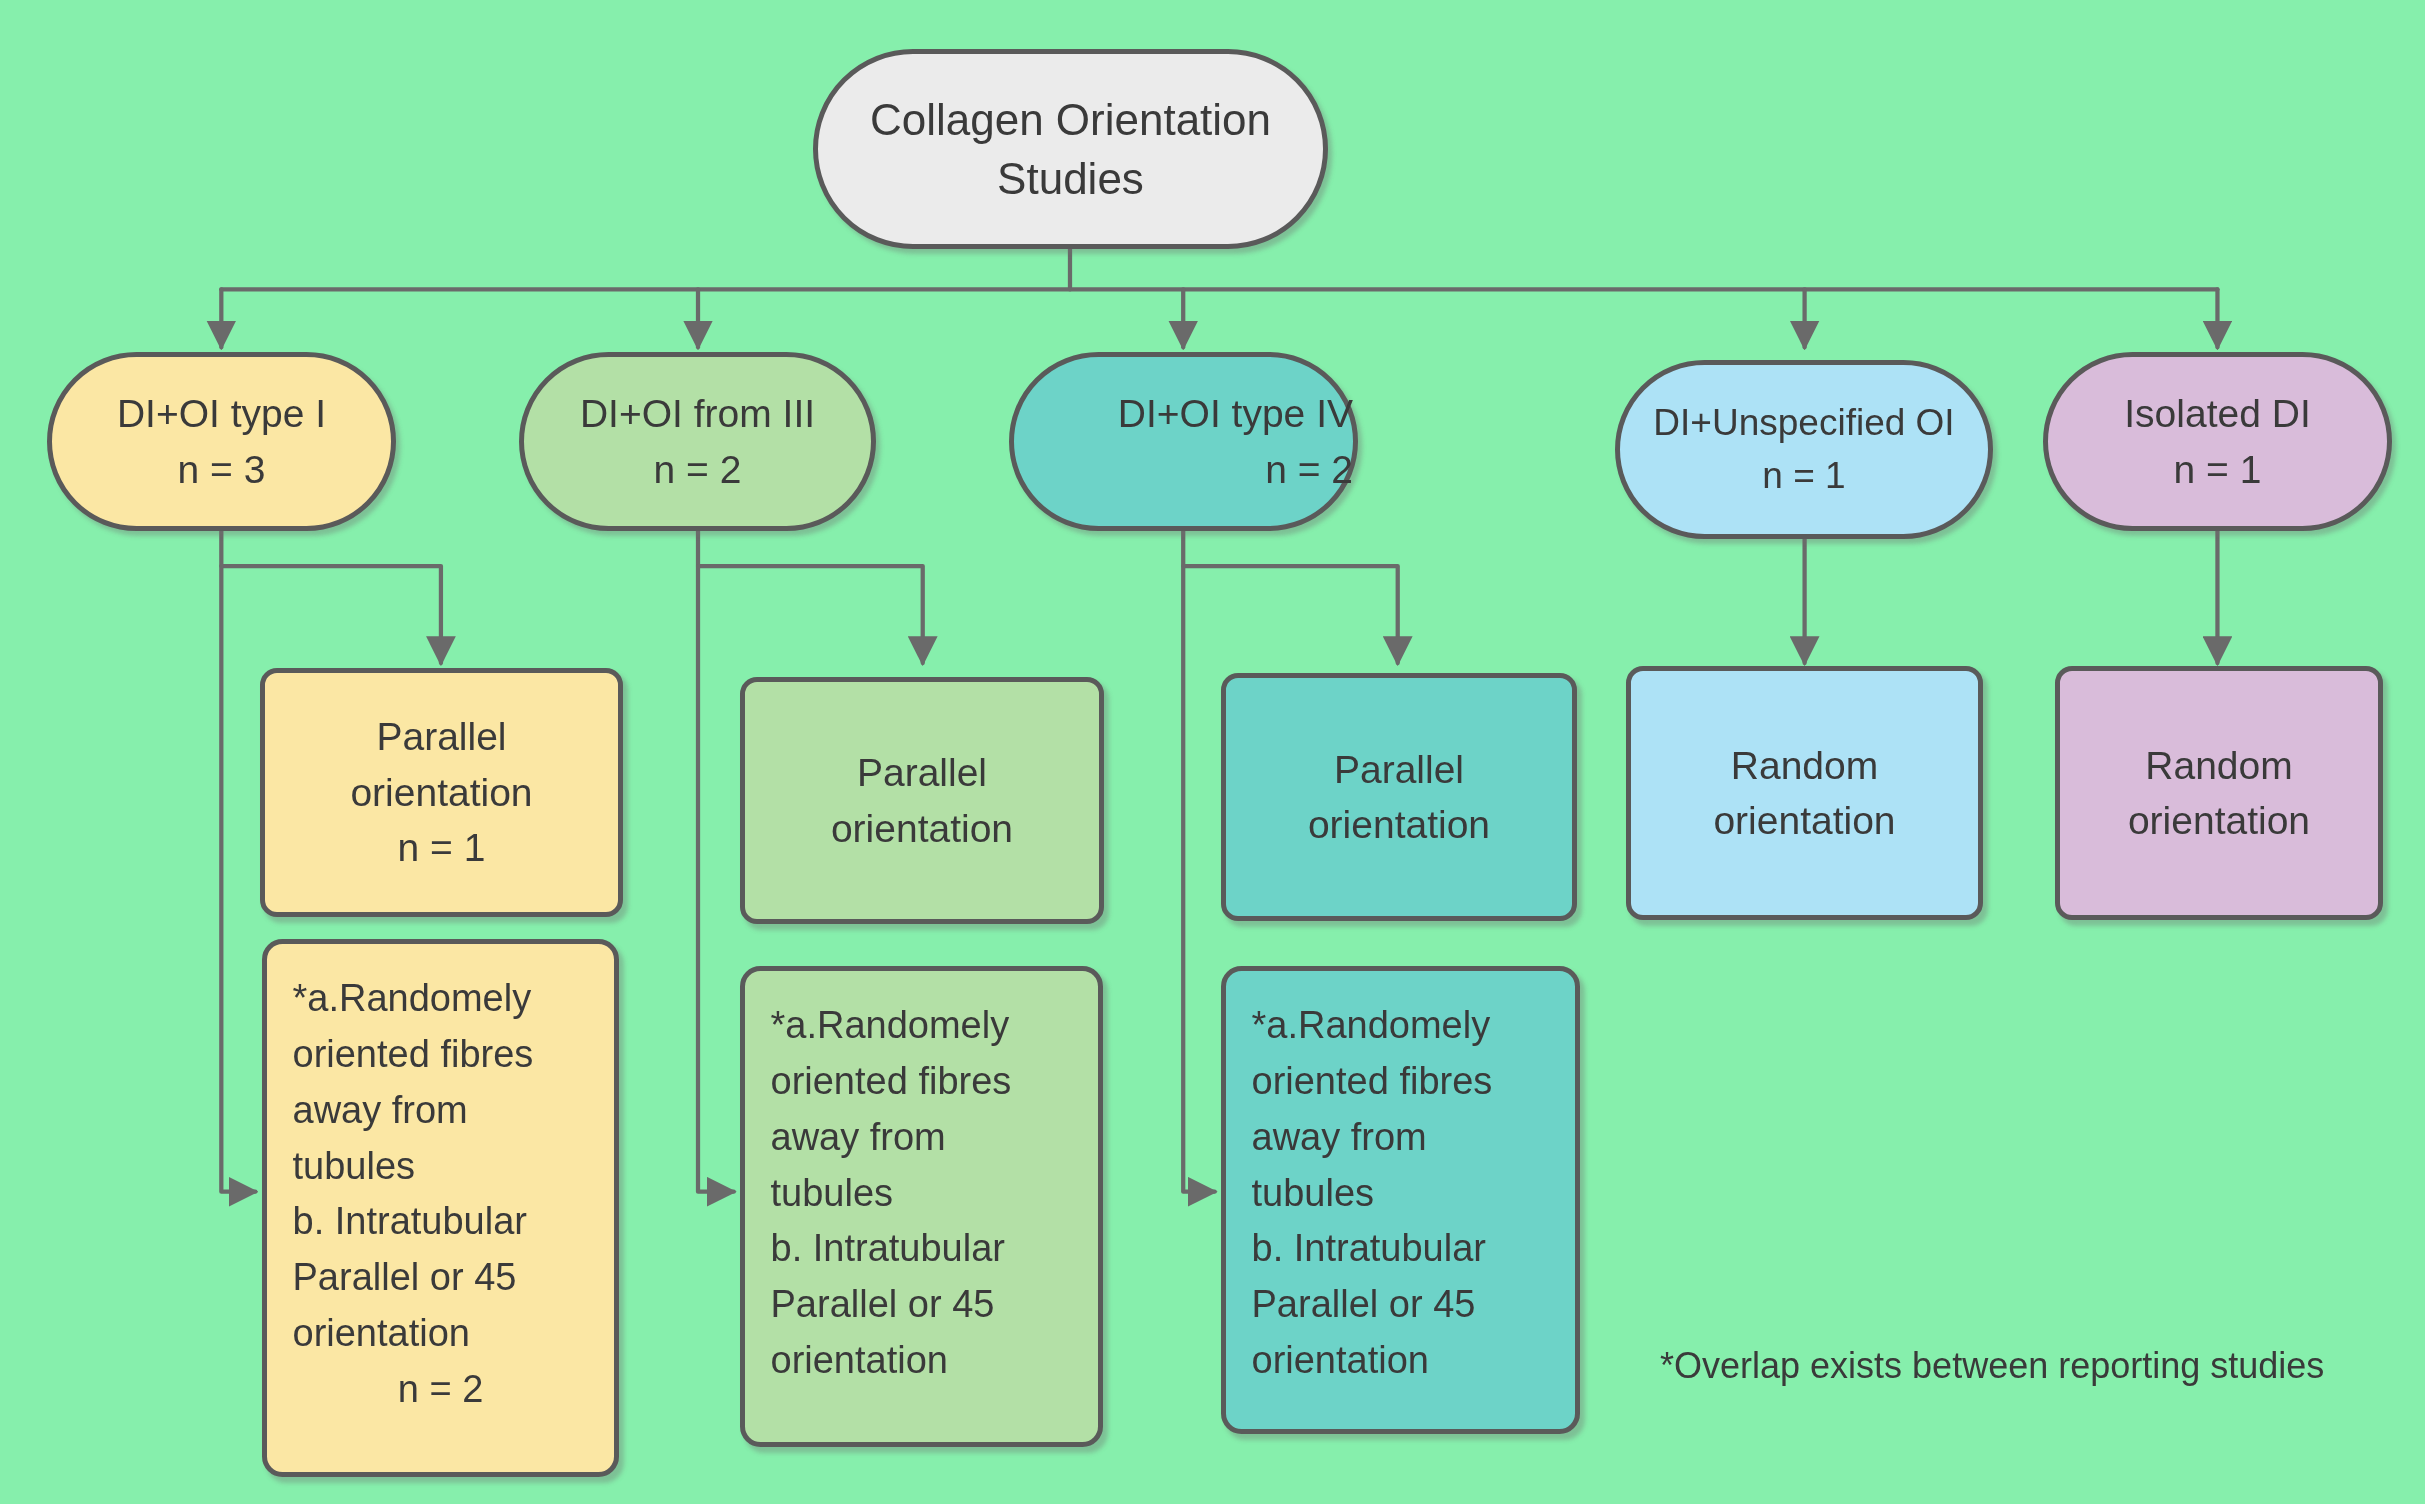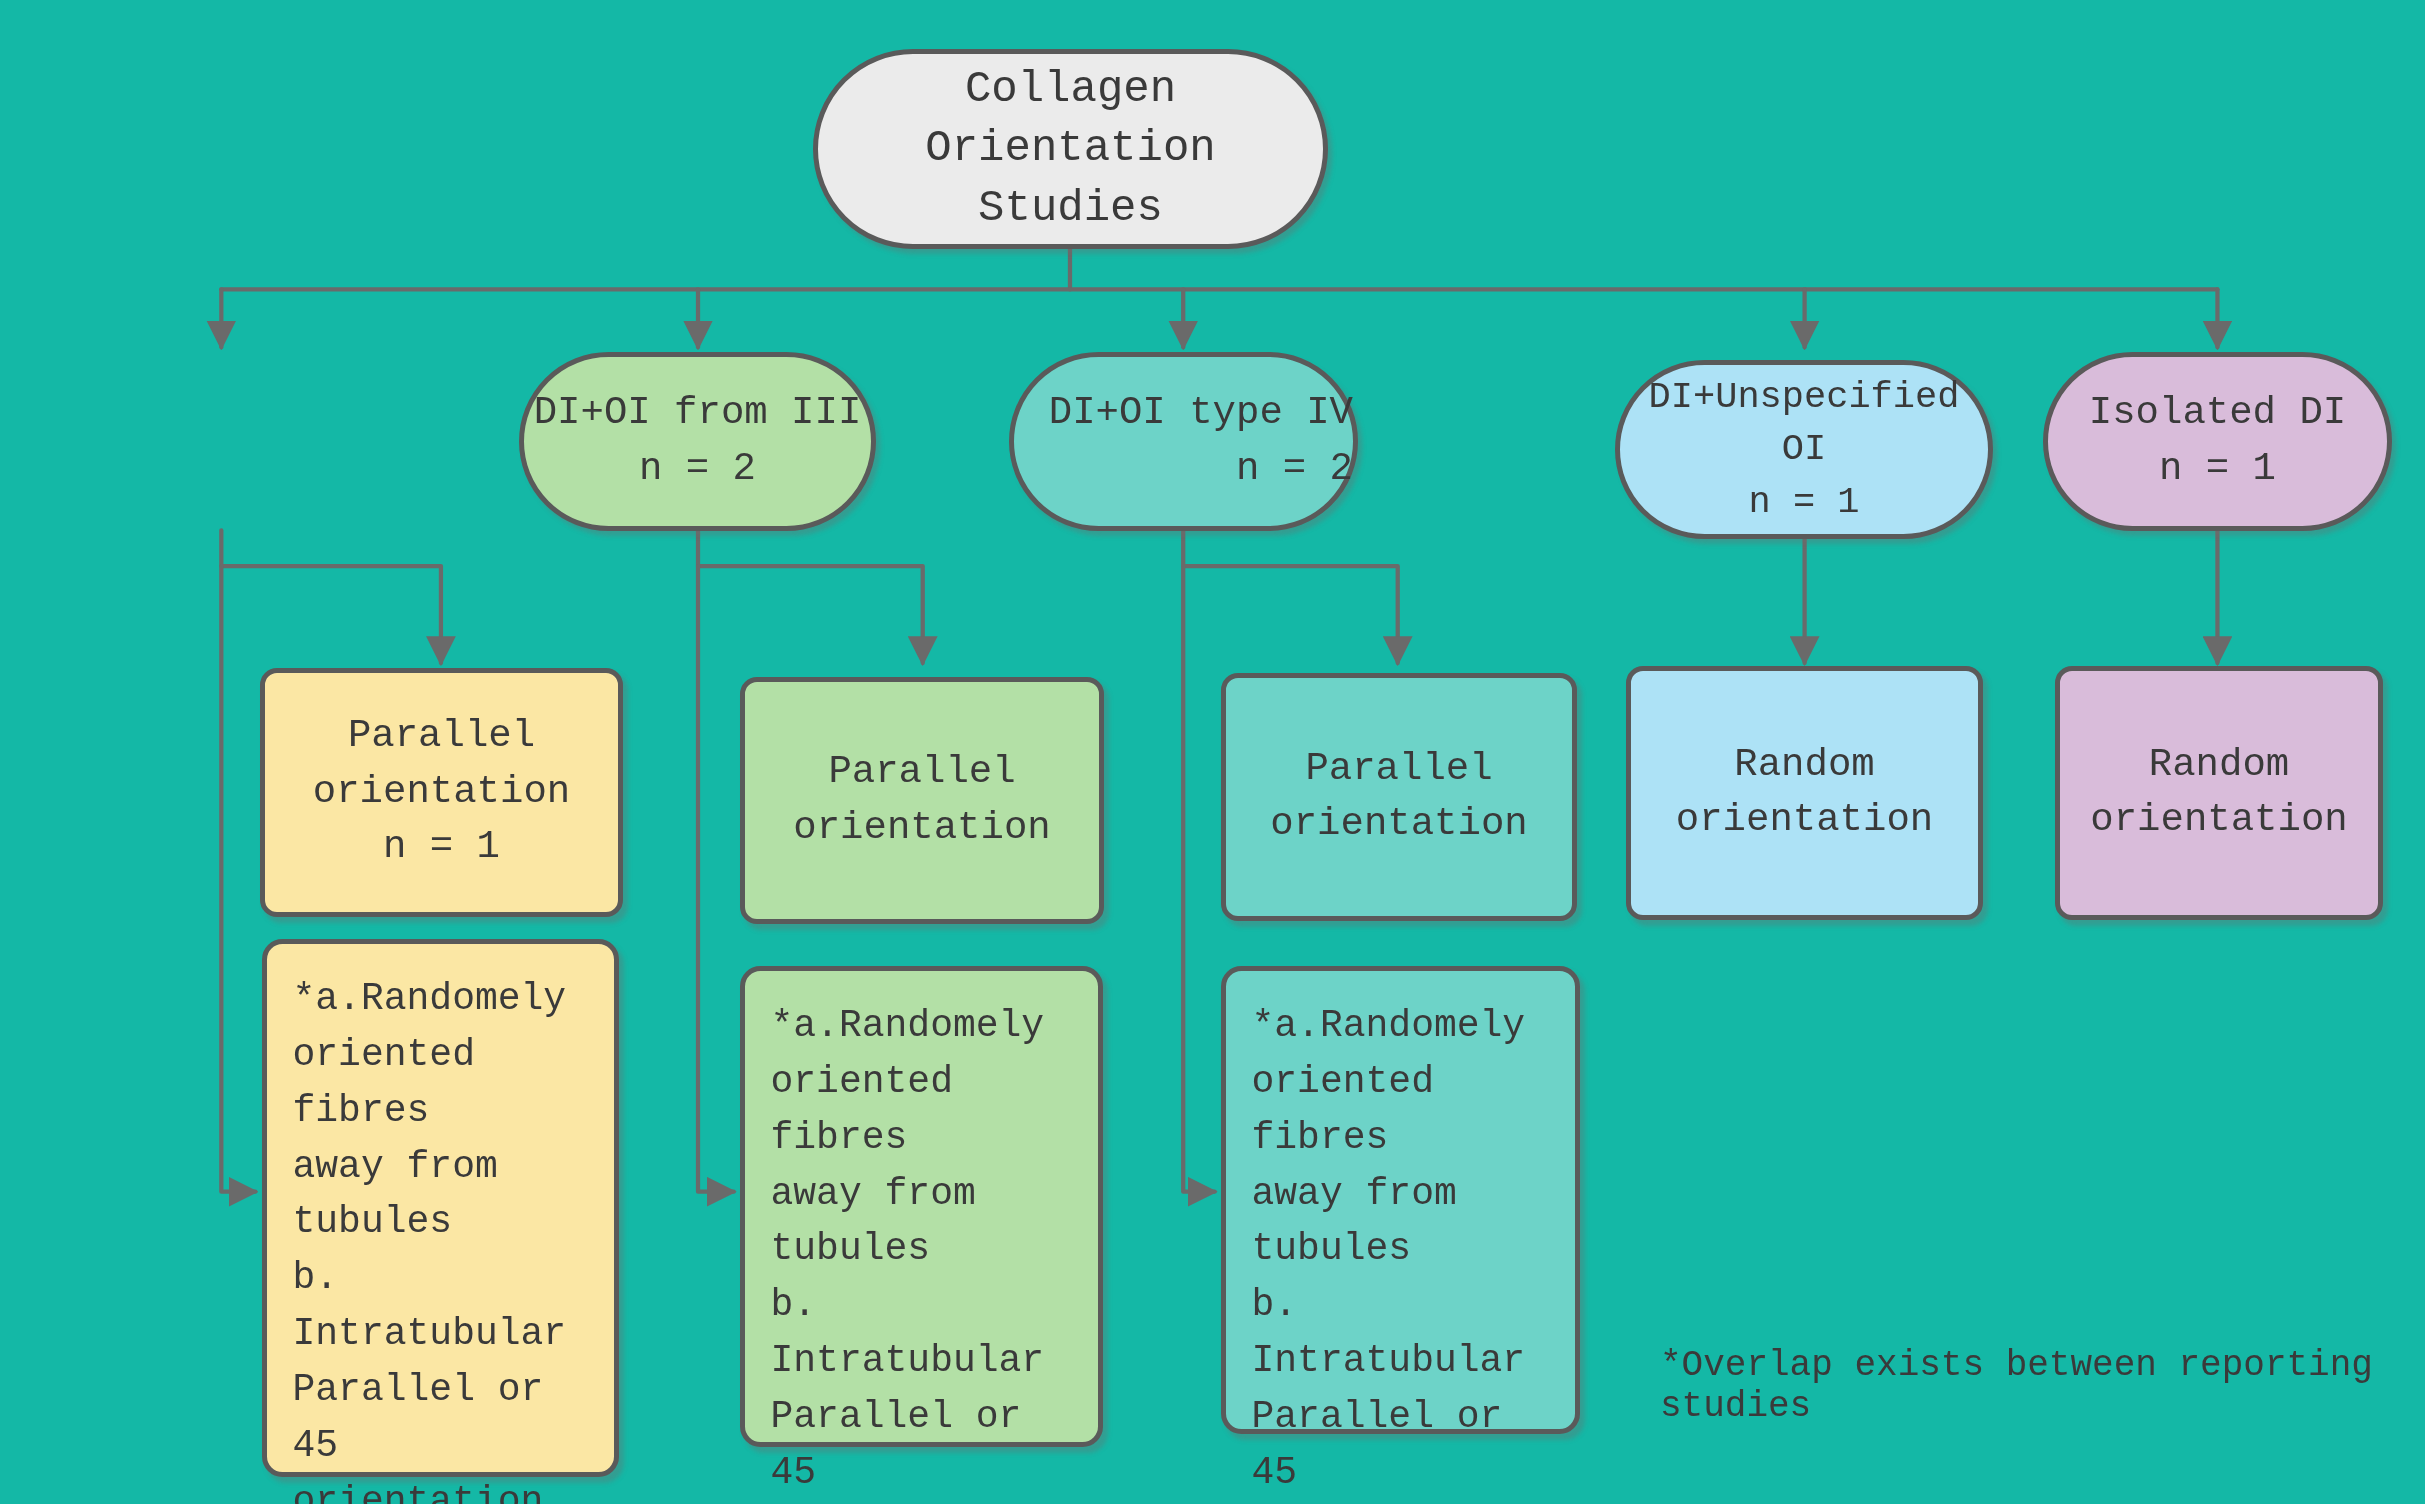--- a/index.html
+++ b/index.html
@@ -4,22 +4,22 @@
 <style>
   html, body {
     margin: 0;
     padding: 0;
     background: #ffffff;
   }
   .canvas {
     position: relative;
     width: 2426px;
     height: 1505px;
-    background: #14b8a6;
-    font-family: Liberation Mono, monospace;
+    background: #86efac;
+    font-family: Liberation Sans, sans-serif;
     color: #3a3a3a;
     overflow: hidden;
   }
   .connectors {
     position: absolute;
     left: 0;
     top: 0;
     z-index: 0;
   }
   .node {
@@ -110,20 +110,24 @@
 
       <path d="M2120 623 V779" marker-end="url(#arr)"></path>
       <path d="M2605 623 V779" marker-end="url(#arr)"></path>
     </g>
   </svg>
 
   <div class="node root-pill" style="left: 813px; top: 49px; width: 515px; height: 200px; background-color: rgb(235, 235, 235);">
     <div>Collagen Orientation Studies</div>
   </div>
 
+  <div class="node pill" style="left: 47px; top: 352px; width: 349px; height: 179px; background-color: rgb(251, 231, 164);">
+    <div>DI+OI type I</div>
+    <div>n = 3</div>
+  </div>
 
   <div class="node pill" style="left: 519px; top: 352px; width: 357px; height: 179px; background-color: rgb(179, 224, 166);">
     <div>DI+OI from III</div>
     <div>n = 2</div>
   </div>
 
   <div class="node pill" style="left: 1009px; top: 352px; width: 349px; height: 179px; background-color: rgb(109, 211, 200); align-items: flex-end;">
     <div>DI+OI type IV</div>
     <div>n = 2</div>
   </div>

